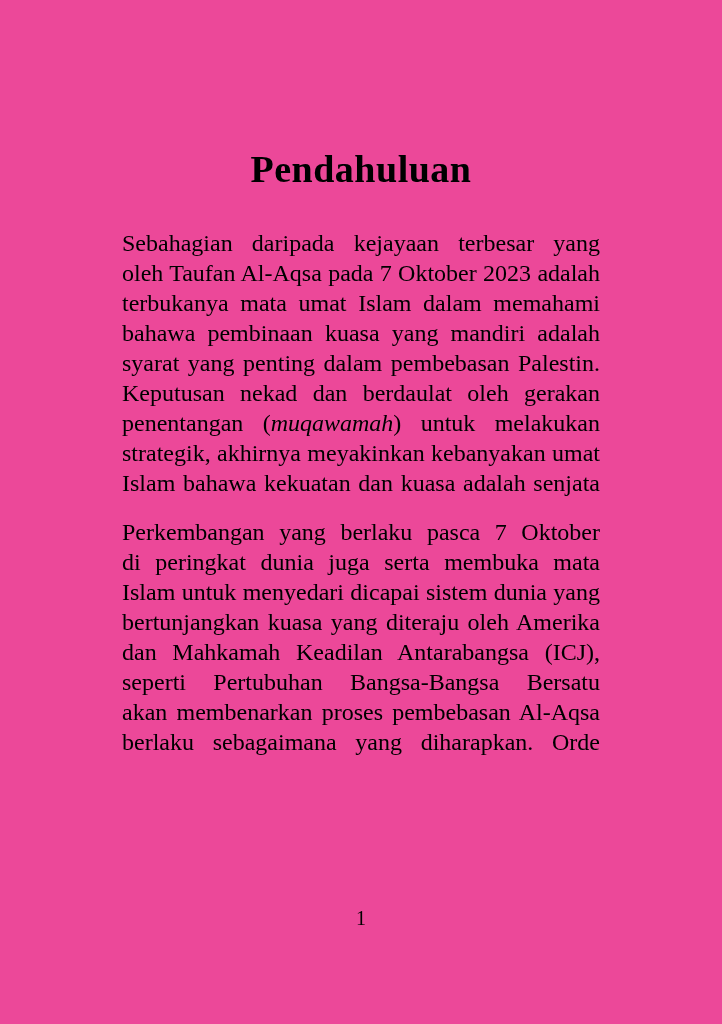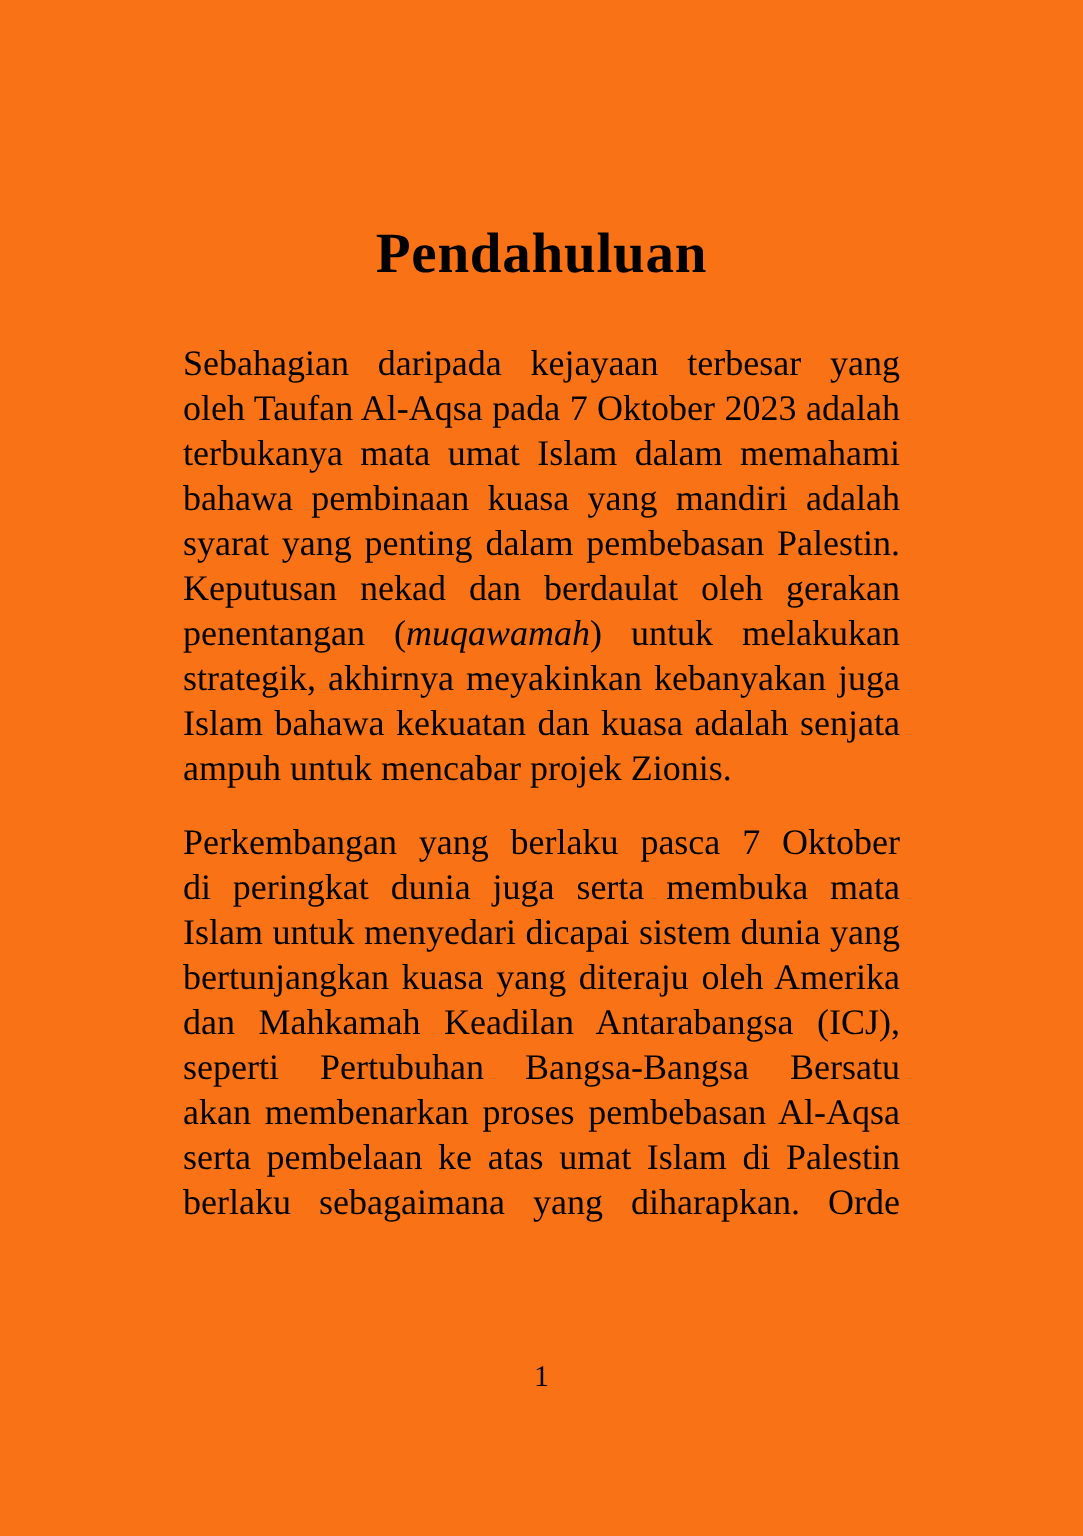--- a/index.html
+++ b/index.html
@@ -4,21 +4,21 @@
 <style>
   html, body {
     margin: 0;
     padding: 0;
     background: #ffffff;
   }
   .page {
     position: relative;
     width: 722px;
     height: 1024px;
-    background: #f97316;
+    background: #ec4899;
     color: #000000;
     font-family: "Liberation Serif", serif;
     overflow: hidden;
   }
   .title {
     position: absolute;
     top: 150px;
     left: 0;
     width: 100%;
     text-align: center;
@@ -68,31 +68,29 @@
 
   <div class="content">
       <div class="para">
         <div class="line"><span>Sebahagian daripada kejayaan terbesar yang dicapai</span></div>
         <div class="line"><span>oleh Taufan Al-Aqsa pada 7 Oktober 2023 adalah</span></div>
         <div class="line"><span>terbukanya mata umat Islam dalam memahami</span></div>
         <div class="line"><span>bahawa pembinaan kuasa yang mandiri adalah pra-</span></div>
         <div class="line"><span>syarat yang penting dalam pembebasan Palestin.</span></div>
         <div class="line"><span>Keputusan nekad dan berdaulat oleh gerakan</span></div>
         <div class="line"><span>penentangan (</span><i>muqawamah</i><span>) untuk melakukan</span></div>
-        <div class="line"><span>strategik, akhirnya meyakinkan kebanyakan juga</span></div>
+        <div class="line"><span>strategik, akhirnya meyakinkan kebanyakan umat</span></div>
         <div class="line"><span>Islam bahawa kekuatan dan kuasa adalah senjata</span></div>
-        <div class="line last"><span>ampuh untuk mencabar projek Zionis.</span></div>
       </div>
       <div class="para">
         <div class="line"><span>Perkembangan yang berlaku pasca 7 Oktober 2023</span></div>
         <div class="line"><span>di peringkat dunia juga serta membuka mata umat</span></div>
         <div class="line"><span>Islam untuk menyedari dicapai sistem dunia yang</span></div>
         <div class="line"><span>bertunjangkan kuasa yang diteraju oleh Amerika</span></div>
         <div class="line"><span>dan Mahkamah Keadilan Antarabangsa (ICJ), tidak</span></div>
         <div class="line"><span>seperti Pertubuhan Bangsa-Bangsa Bersatu (PBB)</span></div>
         <div class="line"><span>akan membenarkan proses pembebasan Al-Aqsa</span></div>
-        <div class="line"><span>serta pembelaan ke atas umat Islam di Palestin</span></div>
         <div class="line"><span>berlaku sebagaimana yang diharapkan. Orde dunia</span></div>
       </div>
     </div>
 
   <div class="page-number">1</div>
 </div>
 
 </body></html>

